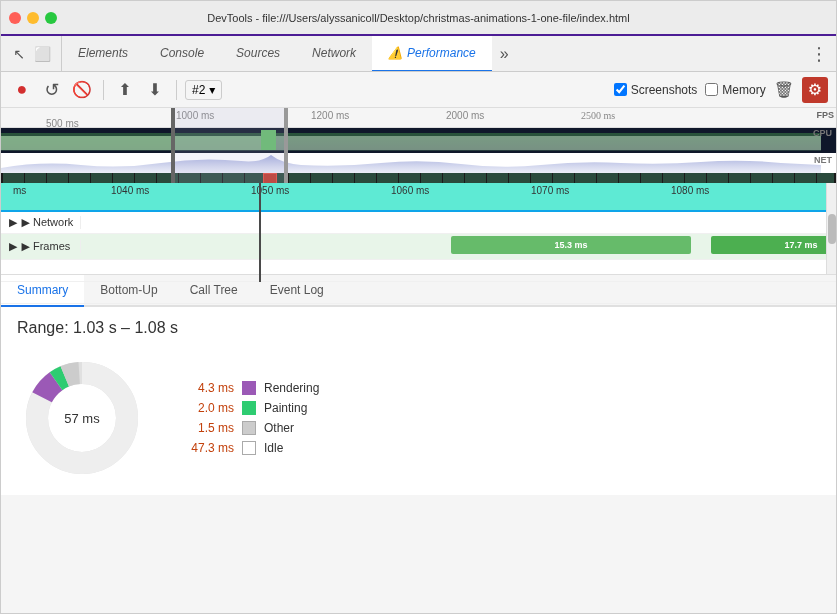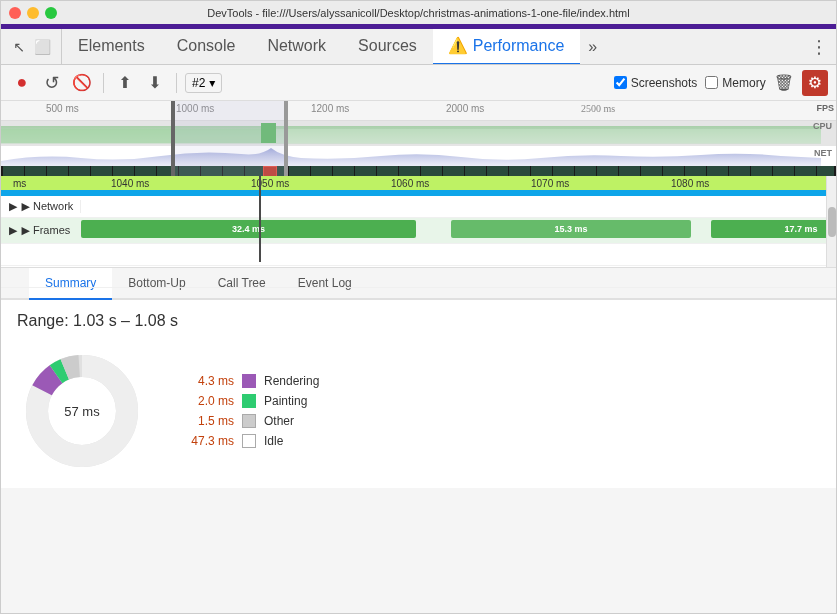--- a/index.html
+++ b/index.html
@@ -9,24 +9,24 @@
       background: #f5f5f5;
       width: 837px;
       height: 614px;
       overflow: hidden;
       border: 1px solid #ccc;
     }
 
     
     .title-bar {
       background: #ececec;
-      height: 28px;
-      display: flex;
-      align-items: center;
-      border-bottom: 5px solid #4c1d95;
+      height: 35px;
+      display: flex;
+      align-items: center;
+      border-bottom: 2px solid #4c1d95;
       padding: 0 8px;
       position: relative;
     }
     .title-bar-buttons {
       display: flex;
       gap: 6px;
       margin-right: 10px;
     }
     .tb-btn {
       width: 12px; height: 12px; border-radius: 50%;
@@ -64,25 +64,26 @@
       display: flex; align-items: center; justify-content: center;
       border-radius: 3px;
       cursor: pointer;
       color: #555;
       font-size: 14px;
     }
     .tab-item {
       display: flex;
       align-items: center;
       padding: 0 16px;
-      font-size: 16px;
+      font-size: 12px;
       color: #555;
       cursor: pointer;
       border-bottom: 2px solid transparent;
       position: relative;
+      font-style: italic;
     }
     .tab-item.active {
       color: #1a73e8;
       border-bottom: 2px solid #1a73e8;
       background: white;
     }
     .tab-item.active::after {
       content: '';
       position: absolute;
       bottom: -1px; left: 0; right: 0;
@@ -164,37 +165,37 @@
       position: relative;
     }
     .ruler-tick {
       position: absolute;
       font-size: 10px;
       color: #888;
       top: 2px;
     }
     .fps-bar-area {
       height: 25px;
-      background: #e5e5e5;
+      background: #0f172a;
       position: relative;
       overflow: hidden;
       padding-left: 16px;
     }
     .bar-label {
       position: absolute;
       right: 4px;
       font-size: 9px;
       color: #999;
       top: 2px;
       font-weight: bold;
     }
     .detail-ruler {
-      height: 20px;
-      background: #bef264;
-      border-bottom: 6px solid #0ea5e9;
+      height: 29px;
+      background: #5eead4;
+      border-bottom: 2px solid #0ea5e9;
       display: flex;
       align-items: center;
       position: relative;
     }
     .detail-tick {
       position: absolute;
       font-size: 10px;
       color: #333;
       top: 2px;
     }
@@ -257,21 +258,20 @@
       color: #555;
       cursor: pointer;
       display: flex; align-items: center;
       border-bottom: 2px solid transparent;
       margin-bottom: -2px;
     }
     .bottom-tab.active {
       color: #1a73e8;
       border-bottom: 2px solid #1a73e8;
       background: white;
-      margin-left: 28px;
     }
 
     
     .summary-content {
       padding: 12px 16px;
       flex: 1;
     }
     .range-label {
       font-size: 16px;
       color: #333;
@@ -360,24 +360,24 @@
     <div class="tab-icon">↖</div>
     <div class="tab-icon">⬜</div>
   </div>
   <div class="tab-item">
     <span>Elements</span>
   </div>
   <div class="tab-item">
     <span>Console</span>
   </div>
   <div class="tab-item">
+    <span>Sources</span>
+  </div>
+  <div class="tab-item">
     <span>Network</span>
-  </div>
-  <div class="tab-item">
-    <span>Sources</span>
   </div>
   <div class="tab-item active">
     <span class="tab-warning">⚠️</span>
     <span>Performance</span>
   </div>
   <div class="tab-more">»</div>
   <div class="tab-bar-right">
     <div class="three-dot">⋮</div>
   </div>
 </div>
@@ -406,21 +406,21 @@
     <button class="trash-btn">🗑</button>
     <button class="gear-btn">
       <span>⚙</span>
     </button>
   </div>
 </div>
 
 <div style="background:#fff; border-bottom:1px solid #ddd; position:relative; height:75px;">
 
   <div class="timeline-ruler">
-    <div class="ruler-tick" style="left:45px;">500 ms</div>
+    <div class="ruler-tick" style="left:45px;margin-top:8px;">500 ms</div>
     <div class="ruler-tick" style="left:175px;text-align:right;">1000 ms</div>
     <div class="ruler-tick" style="left:310px;">1200 ms</div>
     <div class="ruler-tick" style="left:445px;">2000 ms</div>
     <div class="ruler-tick" style="left:580px;font-family:Liberation Serif, serif;">2500 ms</div>
     <div class="ruler-tick" style="left:750px;margin-top:37px;">3000 ms</div>
     <div class="ruler-tick" style="right:2px; font-weight:bold; color:#666; font-size:9px;">FPS</div>
   </div>
 
   <div class="fps-bar-area">
     <svg width="820" height="25" style="position:absolute;top:0;left:0;">
@@ -491,23 +491,20 @@
     <div class="detail-row-content"></div>
   </div>
 
   <div class="detail-row" style="height:26px; background:#e8f5e9;">
     <div class="detail-row-label" style="background:#e8f5e9;">
       <span>▶</span>
       <span style="font-size:11px;">▶ Frames</span>
     </div>
     <div class="detail-row-content" style="background:#e8f5e9;">
 
-      <div class="frame-block" style="left:0px; width:335px; background:#4caf50;">
-        <span>32.4 ms</span>
-      </div>
       <div class="frame-block" style="left:370px; width:240px; background:#66bb6a;">
         <span>15.3 ms</span>
       </div>
       <div class="frame-block" style="left:630px; width:180px; background:#4caf50;">
         <span>17.7 ms</span>
       </div>
     </div>
   </div>
 
   <div class="detail-row" style="height:22px;"></div>

